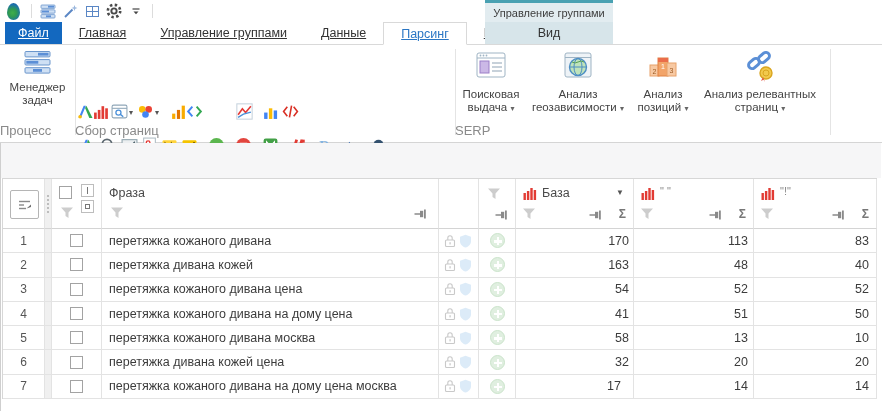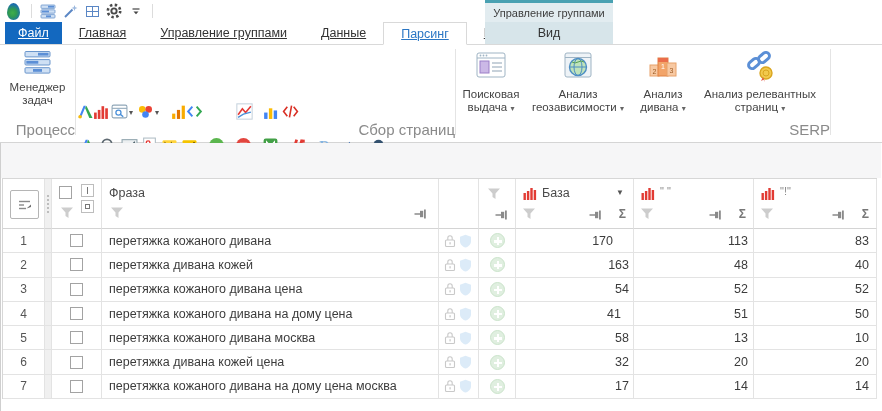--- a/index.html
+++ b/index.html
@@ -20,21 +20,21 @@
   .tab{display:flex;align-items:center;padding:0 17px;white-space:nowrap;text-decoration:underline;}
   .tab-file{background:#1368bf;color:#fff;margin-left:5px;padding:0 13px;}
   .tab-active{background:#fff;border:1px solid #d9d9d9;border-bottom:1px solid #fff;color:#2a76c4;margin-bottom:-1px;}
   
   .ctx{position:absolute;left:485px;top:0;width:128px;height:45px;z-index:3;}
   .ctx-top{height:22px;background:#e2ecf0;border-top:3px solid #49a1b2;box-sizing:border-box;display:flex;align-items:center;justify-content:center;font-size:11px;color:#3d3d3d;white-space:nowrap;}
   .ctx-tab{height:23px;background:#d7e5ea;border-bottom:1px solid #d9d9d9;box-sizing:border-box;display:flex;align-items:center;justify-content:center;font-size:12.5px;color:#333;}
   
   .ribbon{position:absolute;left:0;top:45px;width:100%;height:98px;background:#fff;border-bottom:1px solid #d5d5d5;box-sizing:border-box;}
   .rib-sep{position:absolute;top:4px;width:1px;height:86px;background:#e4e4e4;}
-  .grp-label{position:absolute;bottom:4px;font-size:15px;color:#8a8a8a;text-align:right;}
+  .grp-label{position:absolute;bottom:4px;font-size:13px;color:#8a8a8a;text-align:left;}
   .bigbtn{position:absolute;text-align:center;font-size:11.5px;line-height:13px;color:#444;cursor:default;}
   .bigbtn .bicon{display:block;margin:0 auto 3px auto;}
   .caret-s{font-size:8px;color:#666;}
   .ci{position:absolute;width:17px;height:17px;}
   .cicaret{position:absolute;font-size:8px;color:#555;}
   
   .content-bg{position:absolute;left:0;top:143px;width:100%;height:268px;background:#fff;border-left:1px solid #cfcfcf;box-sizing:border-box;}
   .substrip{position:absolute;left:1px;top:143px;width:880px;height:35px;background:#f6f6f7;}
   .grid{position:absolute;left:2px;top:178px;width:874px;display:grid;
     grid-template-columns:42px 7px 50px 337px 40px 37px 118px 120px 123px;
@@ -299,21 +299,21 @@
       <svg width="32" height="32" viewBox="0 0 32 32">
           <rect x="3" y="15" width="9" height="11" fill="#f7c9a3" stroke="#e8a26a"></rect>
           <text x="7.5" y="23.5" font-size="7" text-anchor="middle" fill="#9c5a22" font-family="sans-serif">2</text>
           <rect x="11" y="8" width="10" height="18" fill="#f2a469" stroke="#e08243"></rect>
           <rect x="11" y="8" width="10" height="4" fill="#ea6d4a"></rect>
           <text x="16" y="19" font-size="7" text-anchor="middle" fill="#fff" font-family="sans-serif">1</text>
           <rect x="20" y="13" width="9" height="13" fill="#f7c9a3" stroke="#e8a26a"></rect>
           <text x="24.5" y="22.5" font-size="7" text-anchor="middle" fill="#9c5a22" font-family="sans-serif">3</text>
         </svg>
     </span>
-    <span>Анализ дивана</span> <span class="caret-s">▾</span>
+    <span>Анализ позиций</span> <span class="caret-s">▾</span>
   </div>
   <div class="bigbtn" style="left:693px;top:5px;width:134px">
     <span class="bicon">
       <svg width="32" height="32" viewBox="0 0 32 32">
           <g stroke="#5b8fd6" stroke-width="3" fill="none">
             <rect x="4" y="10" width="12" height="7" rx="3.5" transform="rotate(-40 10 13.5)"></rect>
             <rect x="14" y="4" width="12" height="7" rx="3.5" transform="rotate(-40 20 7.5)"></rect>
           </g>
           <circle cx="22" cy="23" r="6" fill="#f2c94c" stroke="#d9a520" stroke-width="1.4"></circle>
           <path d="M19 27 L17 31 L19.5 29.8 L21 32 Z" fill="#e25b4a"></path>
@@ -453,21 +453,21 @@
           <rect x="5.3" y="8.2" width="1.6" height="2.2" fill="#d4d4d4"></rect>
         </svg>
       <svg width="13" height="14" viewBox="0 0 13 14">
           <path d="M6.5 0.8 L12 2.8 V7.5 C12 10.5 9.3 12.6 6.5 13.6 C3.7 12.6 1 10.5 1 7.5 V2.8 Z" fill="#dcebf8"></path>
         </svg>
     </div>
   </div>
   <div class="c cell-center">
       <div class="pluscirc"></div>
     </div>
-  <div class="c num" style="padding-right:20px">170</div>
+  <div class="c num" style="padding-right:4px">170</div>
   <div class="c num" style="padding-right:5px">113</div>
   <div class="c num" style="padding-right:7px">83</div>
 
   <div class="c rownum">2</div>
   <div class="c dotcol"></div>
   <div class="c cell-center">
       <div class="cbx"></div>
     </div>
   <div class="c phrase">перетяжка дивана кожей</div>
   <div class="c">
@@ -528,21 +528,21 @@
           <rect x="5.3" y="8.2" width="1.6" height="2.2" fill="#d4d4d4"></rect>
         </svg>
       <svg width="13" height="14" viewBox="0 0 13 14">
           <path d="M6.5 0.8 L12 2.8 V7.5 C12 10.5 9.3 12.6 6.5 13.6 C3.7 12.6 1 10.5 1 7.5 V2.8 Z" fill="#dcebf8"></path>
         </svg>
     </div>
   </div>
   <div class="c cell-center">
       <div class="pluscirc"></div>
     </div>
-  <div class="c num" style="padding-right:12px">41</div>
+  <div class="c num" style="padding-right:4px">41</div>
   <div class="c num" style="padding-right:5px">51</div>
   <div class="c num" style="padding-right:7px">50</div>
 
   <div class="c rownum">5</div>
   <div class="c dotcol"></div>
   <div class="c cell-center">
       <div class="cbx"></div>
     </div>
   <div class="c phrase">перетяжка кожаного дивана москва</div>
   <div class="c">
@@ -603,16 +603,16 @@
           <rect x="5.3" y="8.2" width="1.6" height="2.2" fill="#d4d4d4"></rect>
         </svg>
       <svg width="13" height="14" viewBox="0 0 13 14">
           <path d="M6.5 0.8 L12 2.8 V7.5 C12 10.5 9.3 12.6 6.5 13.6 C3.7 12.6 1 10.5 1 7.5 V2.8 Z" fill="#dcebf8"></path>
         </svg>
     </div>
   </div>
   <div class="c cell-center">
       <div class="pluscirc"></div>
     </div>
-  <div class="c num" style="padding-right:4px">17</div>
+  <div class="c num" style="padding-right:12px">17</div>
   <div class="c num" style="padding-right:5px">14</div>
   <div class="c num" style="padding-right:7px">14</div>
 </div>
 
 </body></html>

